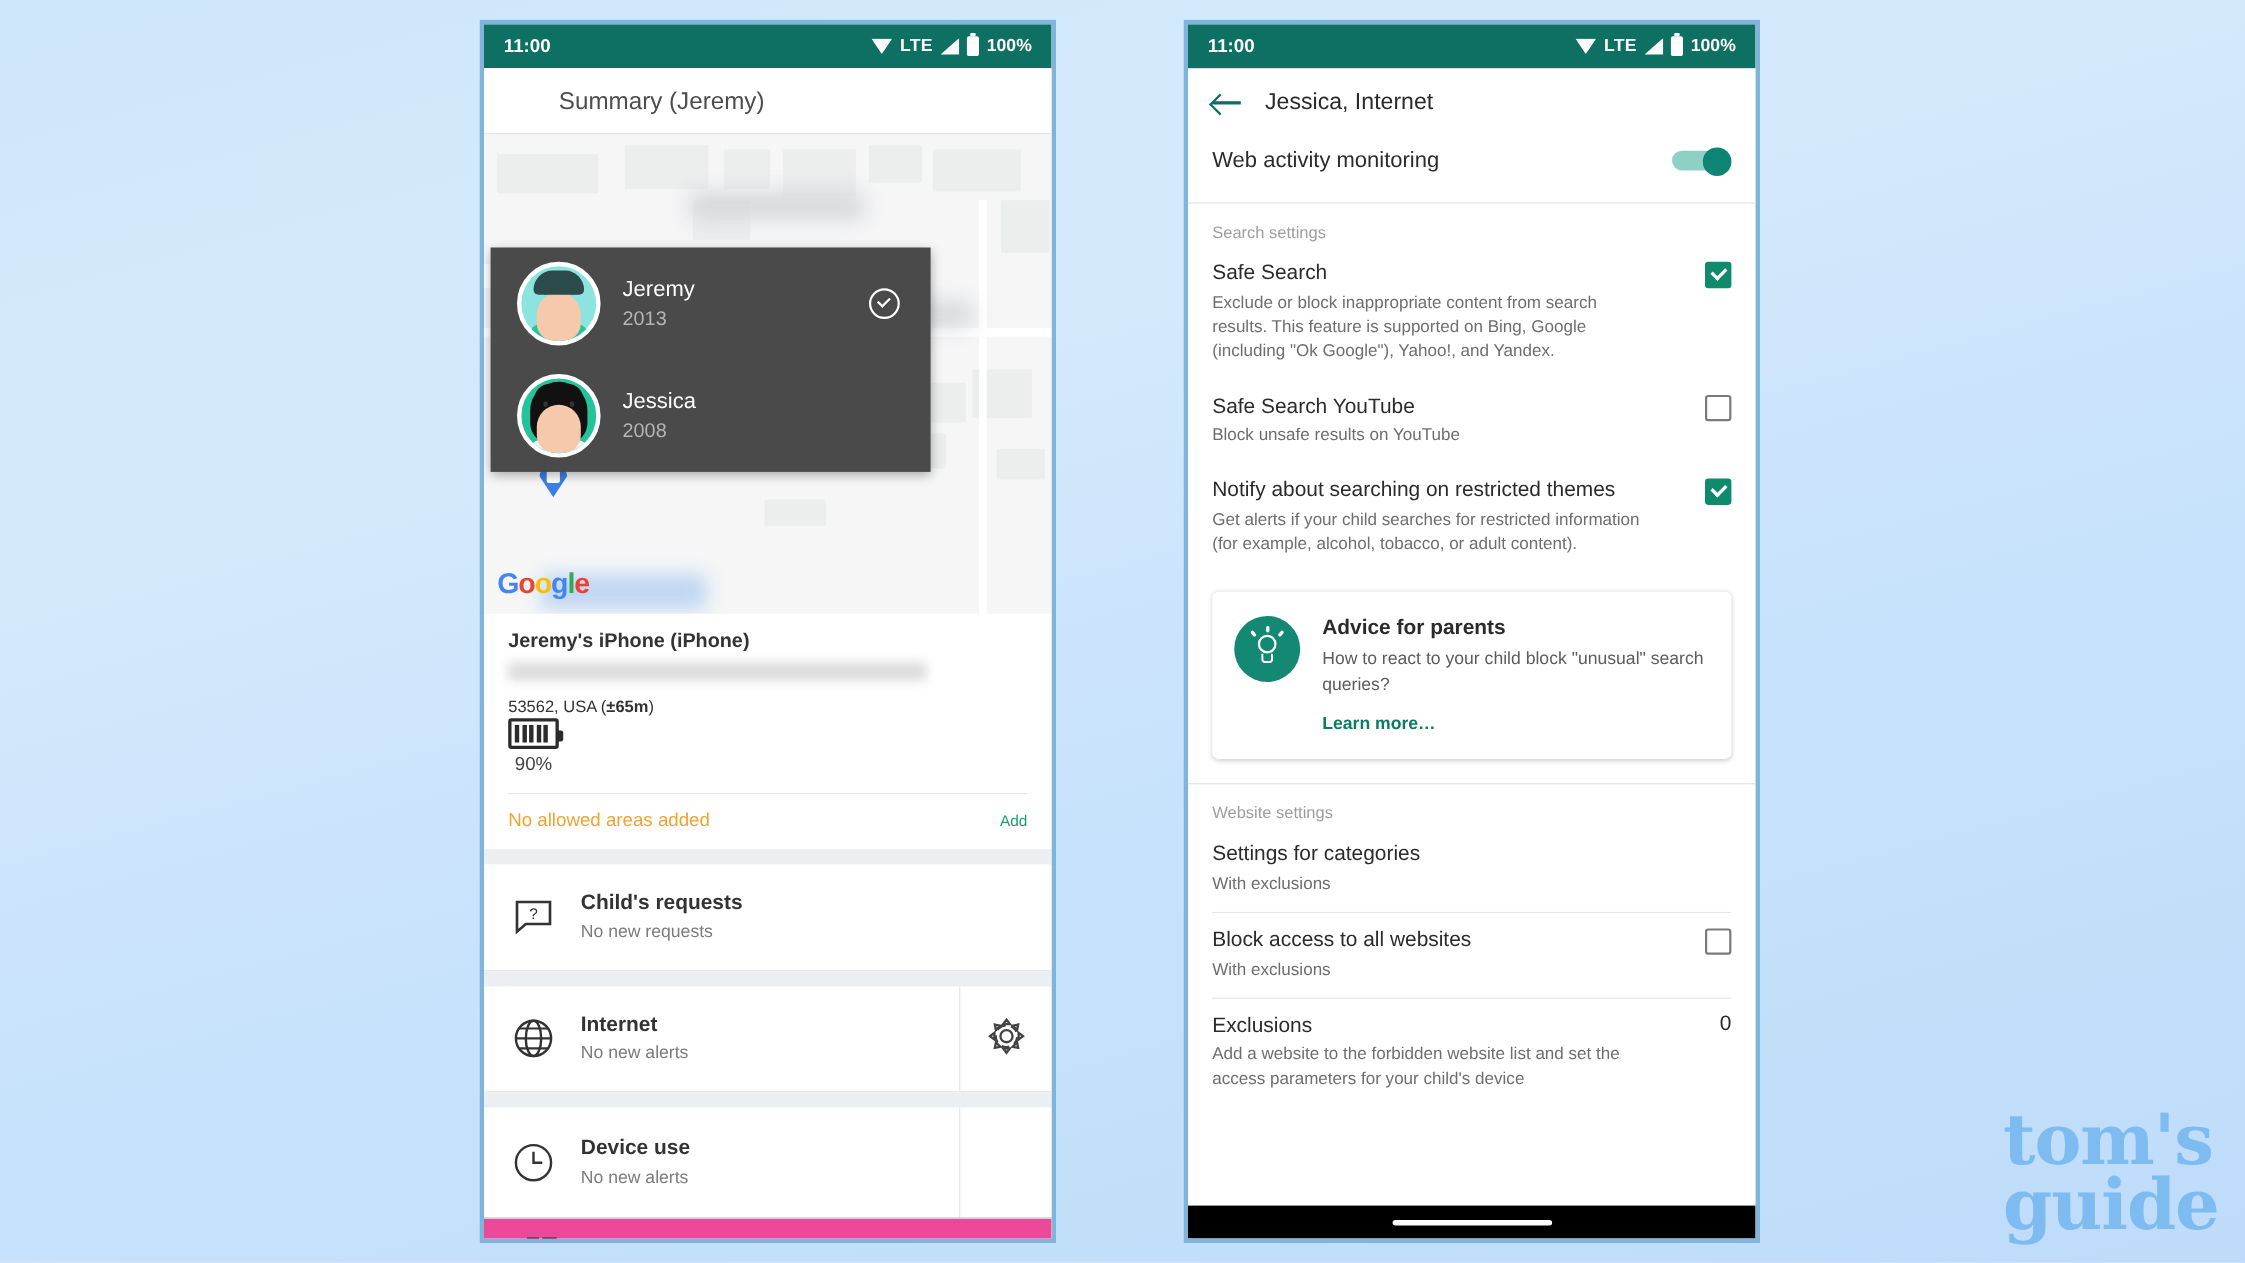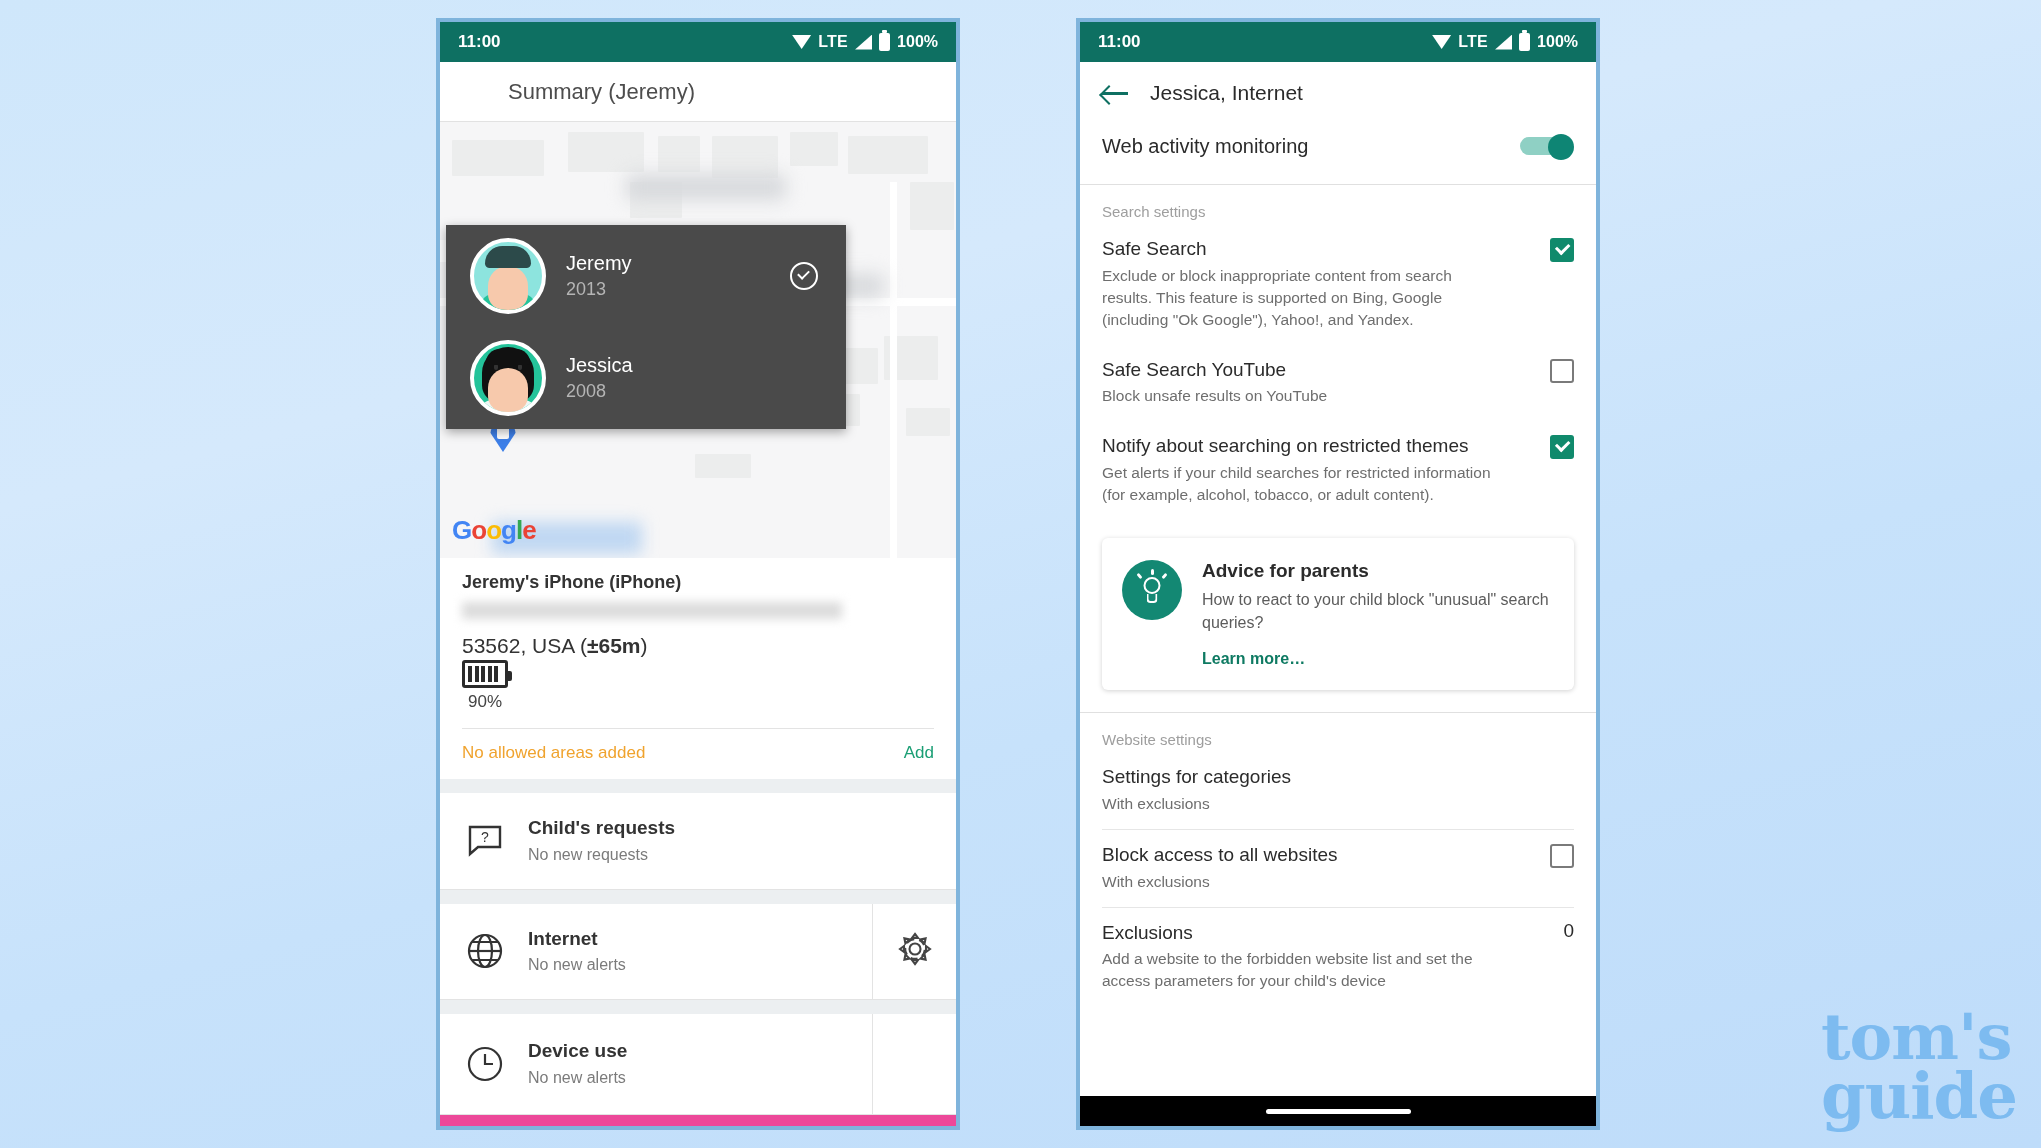--- a/index.html
+++ b/index.html
@@ -220,21 +220,21 @@
     padding: 14px 22px 0 22px;
     background: #fff;
     flex: 0 0 auto;
   }
   .device-top { display:flex; align-items:flex-start; justify-content:space-between;flex-direction:column; }
   .device-name { font-size: 18px; color:#333; font-weight: bold; }
   .device-addr-blur {
     width: 380px; height: 17px; margin: 9px 0 4px 0;
     background: #dcdcdc; filter: blur(5px);
   }
-  .device-loc { font-size: 21px; color:#333; margin-top: 15px; }
+  .device-loc { font-size: 15px; color:#333; margin-top: 15px; }
   .device-loc b { font-weight: bold; }
   .battery-wrap { text-align:center; padding-top: 2px; }
   .battery-big {
     width: 46px; height: 28px;
     border: 3px solid #2b2b2b; border-radius: 3px;
     position: relative;
     display:flex; align-items:center; gap:2.5px;
     padding: 3px;
   }
   .battery-big::after {
@@ -242,21 +242,21 @@
     width:5px; height:10px; background:#2b2b2b; border-radius:0 2px 2px 0;
   }
   .batt-bar { width: 4px; height: 100%; background:#2b2b2b; }
   .batt-pct { font-size: 17px; color:#444; margin-top: 4px; }
   .device-divider { border-top: 1px solid #e3e3e3; margin-top: 16px; }
   .allowed-row {
     display:flex; align-items:center; justify-content:space-between;
     padding: 14px 0 16px 0;
   }
   .allowed-text { font-size: 17px; color:#f0a32e; }
-  .allowed-add  { font-size: 17px; color:#1a9e74; }
+  .allowed-add  { font-size: 14px; color:#1a9e74; }
 
   .gap { background:#eceff1; height: 14px; flex:0 0 auto; }
 
   .list-card {
     background:#fff;
     display:flex;
     border-bottom: 1px solid #e3e3e3;
     flex: 0 0 auto;
   }
   .list-main {

